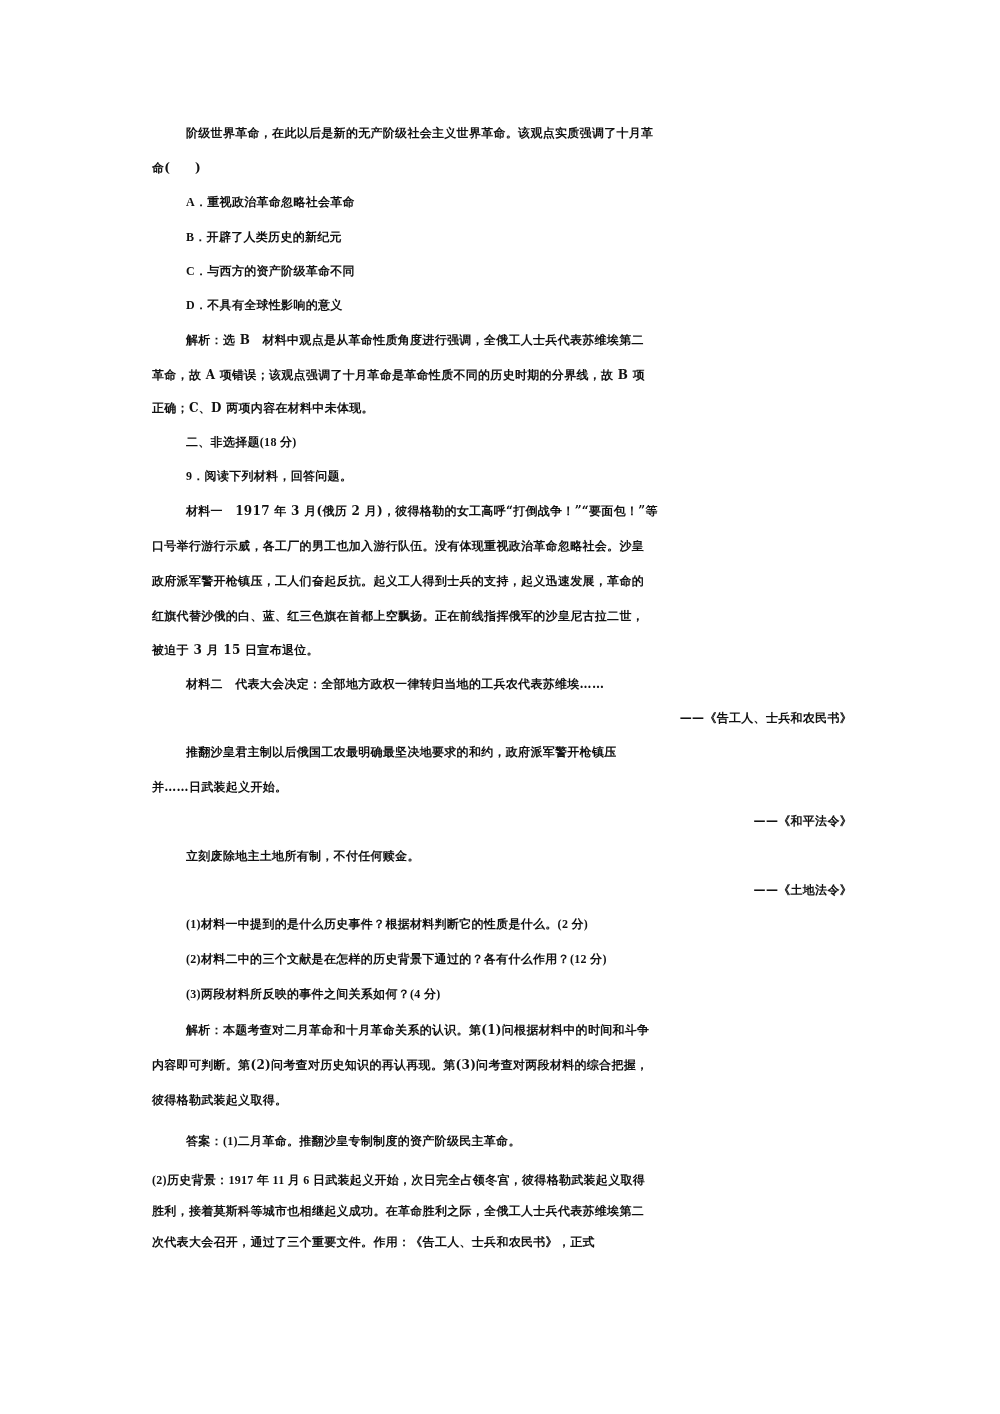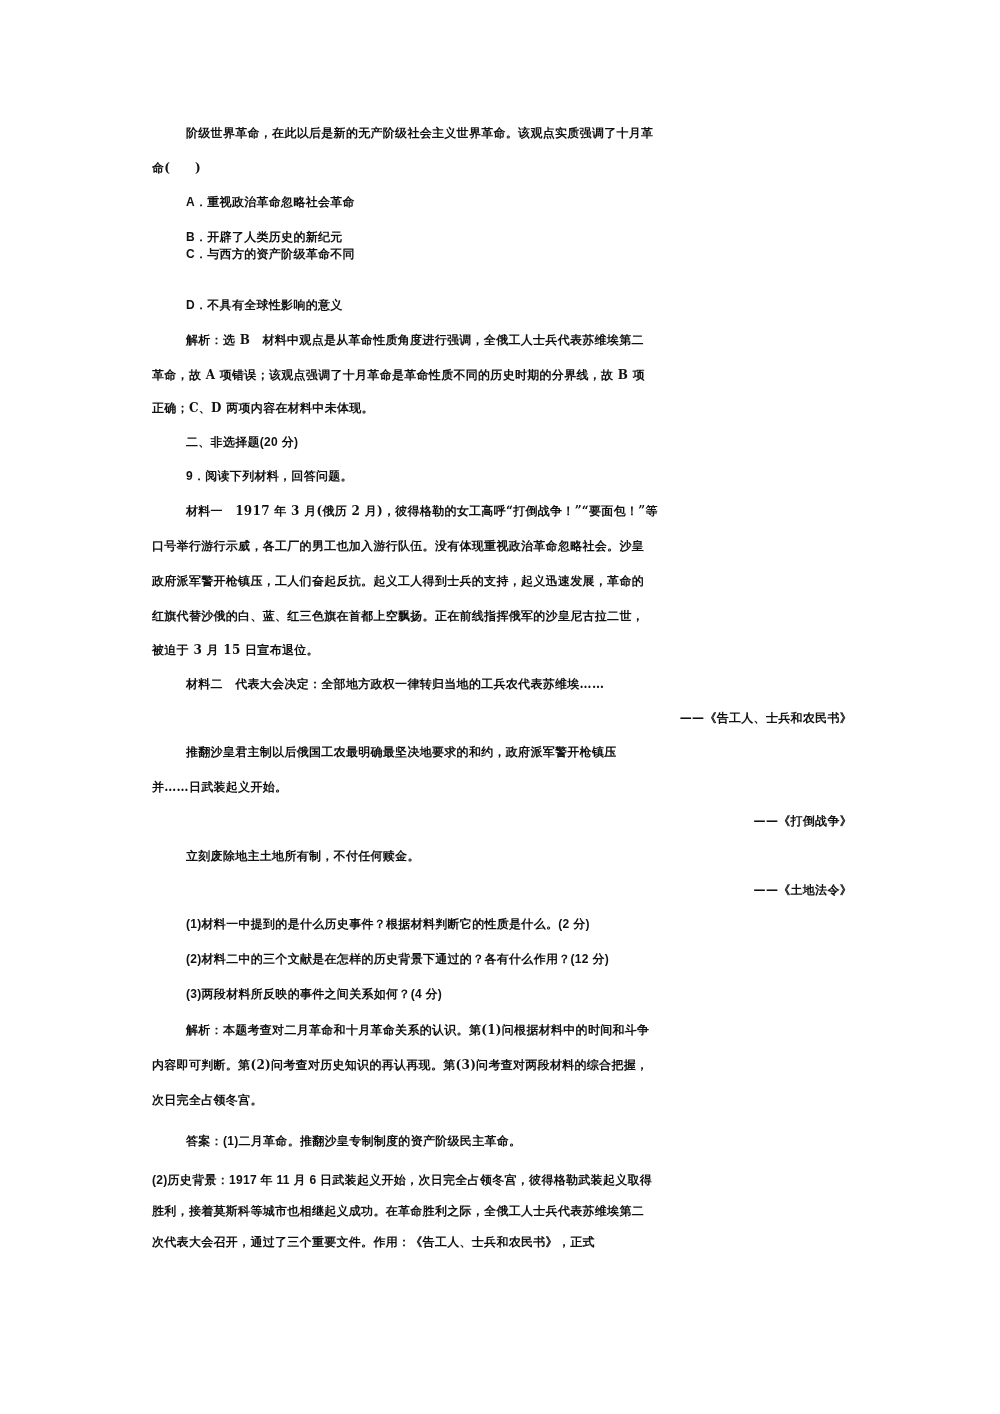--- a/index.html
+++ b/index.html
@@ -4,81 +4,81 @@
 <style>
   html, body { margin: 0; padding: 0; background: #ffffff; }
   body { width: 1000px; height: 1414px; position: relative; overflow: hidden;
          font-family: "DejaVu Serif", "Liberation Serif", serif; color: #111; }
   .page { position: absolute; left: 152px; top: 0; width: 700px; }
   .line { position: absolute; left: 0; white-space: nowrap; font-size: 12px; line-height: 20px; font-weight: bold; letter-spacing: 0.3px; }
   .ind { left: 34px; }
   .right { left: auto; right: 0; margin-left: 28px; }
   .label { font-weight: 900; }
   .src { font-family: "DejaVu Sans", "Liberation Sans", sans-serif; font-weight: bold; }
-  .sans { font-family: Liberation Sans, sans-serif; }
+  .sans { font-family: Liberation Serif, serif; }
 </style>
 </head>
 <body>
 
 <div class="page">
 
   <div class="line ind" style="top:123px">阶级世界革命，在此以后是新的无产阶级社会主义世界革命。该观点实质强调了十月革</div>
   <div class="line" style="top:158px">命(　　)</div>
 
   <div class="line ind sans" style="top:192px">
     <span>A．</span><span>重视政治革命忽略社会革命</span>
   </div>
   <div class="line ind sans" style="top:227px">
     <span>B．</span><span>开辟了人类历史的新纪元</span>
   </div>
-  <div class="line ind sans" style="top:244px">
+  <div class="line ind sans" style="top:261px">
     <span>C．</span><span>与西方的资产阶级革命不同</span>
   </div>
   <div class="line ind sans" style="top:295px">
     <span>D．</span><span>不具有全球性影响的意义</span>
   </div>
 
   <div class="line ind" style="top:330px">
     <span class="label sans">解析：</span><span>选 B　材料中观点是从革命性质角度进行强调，全俄工人士兵代表苏维埃第二</span>
   </div>
   <div class="line" style="top:365px">革命，故 A 项错误；该观点强调了十月革命是革命性质不同的历史时期的分界线，故 B 项</div>
   <div class="line" style="top:398px">正确；C、D 两项内容在材料中未体现。</div>
 
-  <div class="line ind sans" style="top:432px">二、非选择题(20 分)</div>
+  <div class="line ind sans" style="top:432px">二、非选择题(18 分)</div>
   <div class="line ind sans" style="top:466px">9．阅读下列材料，回答问题。</div>
 
   <div class="line ind" style="top:501px">
     <span class="label sans">材料一</span><span>　1917 年 3 月(俄历 2 月)，彼得格勒的女工高呼“打倒战争！”“要面包！”等</span>
   </div>
   <div class="line" style="top:536px">口号举行游行示威，各工厂的男工也加入游行队伍。没有体现重视政治革命忽略社会。沙皇</div>
   <div class="line" style="top:571px">政府派军警开枪镇压，工人们奋起反抗。起义工人得到士兵的支持，起义迅速发展，革命的</div>
   <div class="line" style="top:606px">红旗代替沙俄的白、蓝、红三色旗在首都上空飘扬。正在前线指挥俄军的沙皇尼古拉二世，</div>
   <div class="line" style="top:640px">被迫于 3 月 15 日宣布退位。</div>
 
   <div class="line ind" style="top:674px">
     <span class="label sans">材料二</span><span>　代表大会决定：全部地方政权一律转归当地的工兵农代表苏维埃……</span>
   </div>
   <div class="line right src" style="top:708px">——《告工人、士兵和农民书》</div>
 
   <div class="line ind" style="top:742px">推翻沙皇君主制以后俄国工农最明确最坚决地要求的和约，政府派军警开枪镇压</div>
   <div class="line" style="top:777px">并……日武装起义开始。</div>
-  <div class="line right src" style="top:811px">——《打倒战争》</div>
+  <div class="line right src" style="top:811px">——《和平法令》</div>
 
   <div class="line ind" style="top:846px">立刻废除地主土地所有制，不付任何赎金。</div>
   <div class="line right src" style="top:880px">——《土地法令》</div>
 
   <div class="line ind sans" style="top:914px">(1)材料一中提到的是什么历史事件？根据材料判断它的性质是什么。(2 分)</div>
   <div class="line ind sans" style="top:949px">(2)材料二中的三个文献是在怎样的历史背景下通过的？各有什么作用？(12 分)</div>
   <div class="line ind sans" style="top:984px">(3)两段材料所反映的事件之间关系如何？(4 分)</div>
 
   <div class="line ind" style="top:1020px">
     <span class="label sans">解析：</span><span>本题考查对二月革命和十月革命关系的认识。第(1)问根据材料中的时间和斗争</span>
   </div>
   <div class="line" style="top:1055px">内容即可判断。第(2)问考查对历史知识的再认再现。第(3)问考查对两段材料的综合把握，</div>
-  <div class="line" style="top:1090px">次日完全占领冬宫。</div>
+  <div class="line" style="top:1090px">彼得格勒武装起义取得。</div>
 
   <div class="line ind sans" style="top:1131px">
     <span class="label">答案：</span><span>(1)二月革命。推翻沙皇专制制度的资产阶级民主革命。</span>
   </div>
 
   <div class="line sans" style="top:1170px">
     <span class="label">(2)历史背景：</span><span>1917 年 11 月 6 日武装起义开始，次日完全占领冬宫，彼得格勒武装起义取得</span>
   </div>
   <div class="line sans" style="top:1201px">胜利，接着莫斯科等城市也相继起义成功。在革命胜利之际，全俄工人士兵代表苏维埃第二</div>
   <div class="line sans" style="top:1232px">次代表大会召开，通过了三个重要文件。作用：《告工人、士兵和农民书》，正式</div>

